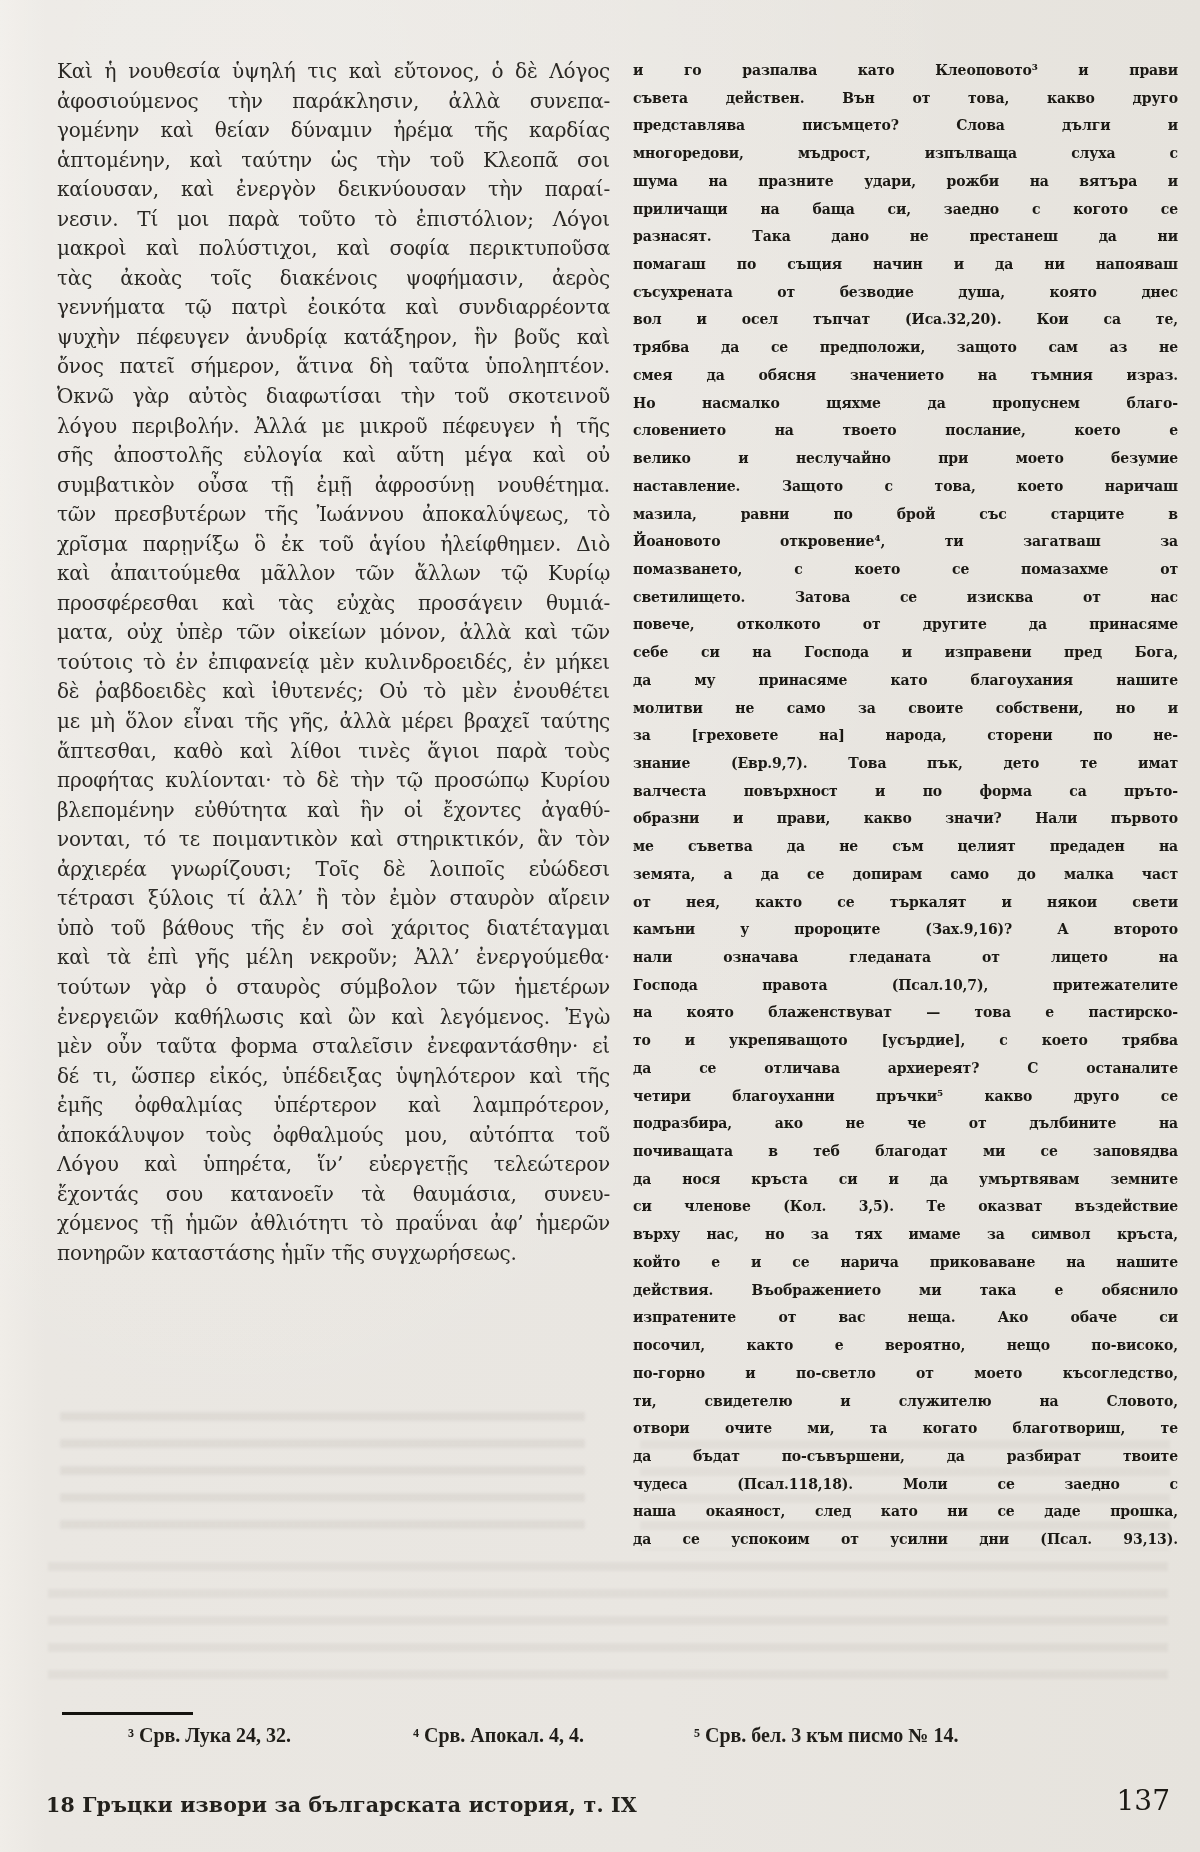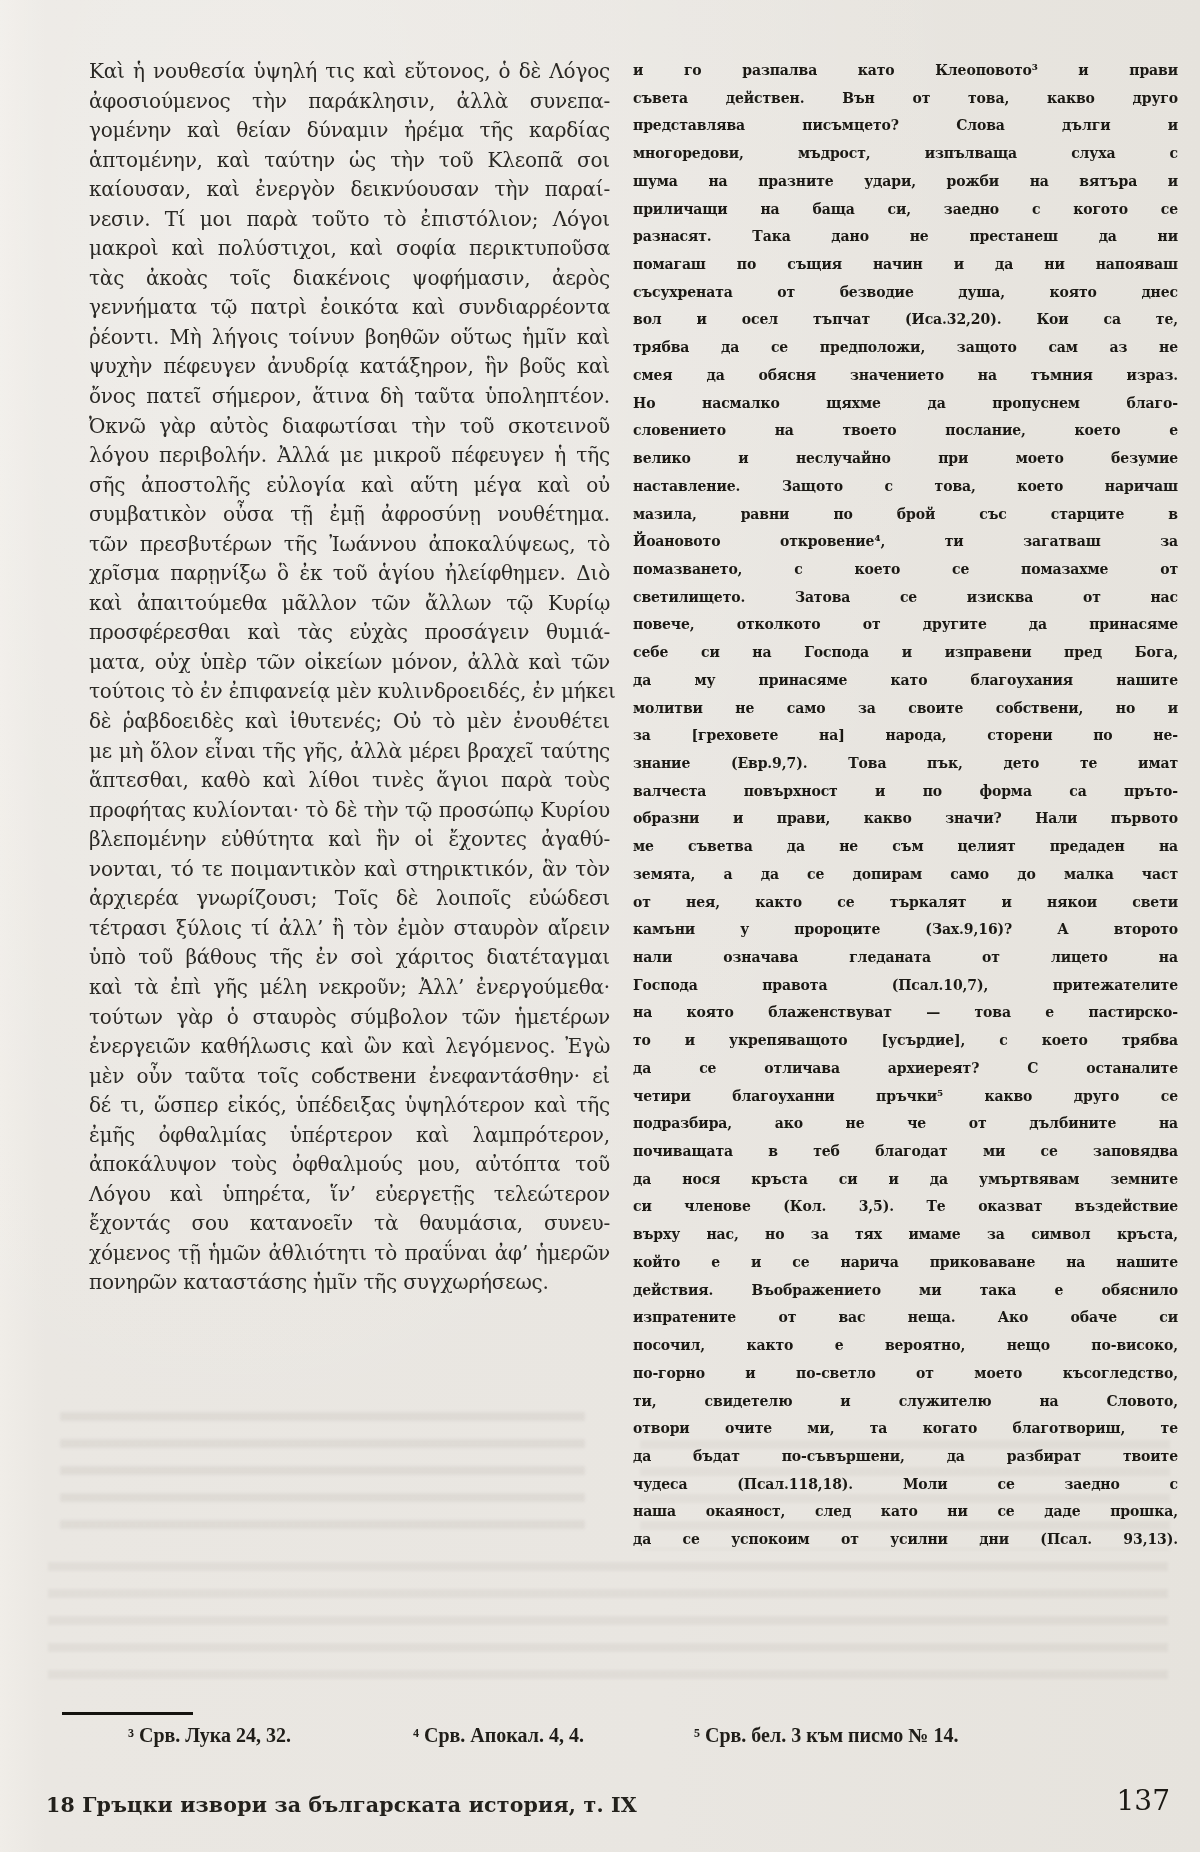--- a/index.html
+++ b/index.html
@@ -19,21 +19,21 @@
   .col{position:absolute;top:57px;}
   .col-left{left:57px;width:553px;font-size:20px;color:#2b2925;}
   .col-right{left:633px;width:545px;font-size:14px;font-weight:700;color:#1b1914;}
   .tline{
     text-align:justify;
     -moz-text-align-last:justify;
     text-align-last:justify;
     white-space:nowrap;
     overflow:visible;
   }
-  .col-left .tline{line-height:29.55px;letter-spacing:-0.2px;margin-left:32px;}
+  .col-left .tline{line-height:29.55px;letter-spacing:-0.2px;}
   .col-right .tline{line-height:27.72px;letter-spacing:-0.1px;}
   .col-left .tline:last-child{text-align-last:left;}
   
   .bleed{
     position:absolute;
     background:repeating-linear-gradient(
       180deg,
       rgba(132,126,116,0.20) 0px, rgba(132,126,116,0.20) 9px,
       rgba(132,126,116,0.0) 9px, rgba(132,126,116,0.0) 27px);
     filter:blur(1.6px);
@@ -62,21 +62,20 @@
   <div class="col col-left">
       <div class="tline">Καὶ ἡ νουθεσία ὑψηλή τις καὶ εὔτονος, ὁ δὲ Λόγος</div>
       <div class="tline">ἀφοσιούμενος τὴν παράκλησιν, ἀλλὰ συνεπα-</div>
       <div class="tline">γομένην καὶ θείαν δύναμιν ἠρέμα τῆς καρδίας</div>
       <div class="tline">ἁπτομένην, καὶ ταύτην ὡς τὴν τοῦ Κλεοπᾶ σοι</div>
       <div class="tline">καίουσαν, καὶ ἐνεργὸν δεικνύουσαν τὴν παραί-</div>
       <div class="tline">νεσιν. Τί μοι παρὰ τοῦτο τὸ ἐπιστόλιον; Λόγοι</div>
       <div class="tline">μακροὶ καὶ πολύστιχοι, καὶ σοφία περικτυποῦσα</div>
       <div class="tline">τὰς ἀκοὰς τοῖς διακένοις ψοφήμασιν, ἀερὸς</div>
       <div class="tline">γεννήματα τῷ πατρὶ ἐοικότα καὶ συνδιαρρέοντα</div>
-      <div class="tline">ῥέοντι. Μὴ λήγοις τοίνυν βοηθῶν οὕτως ἡμῖν καὶ</div>
       <div class="tline">ψυχὴν πέφευγεν ἀνυδρίᾳ κατάξηρον, ἣν βοῦς καὶ</div>
       <div class="tline">ὄνος πατεῖ σήμερον, ἅτινα δὴ ταῦτα ὑποληπτέον.</div>
       <div class="tline">Ὀκνῶ γὰρ αὐτὸς διαφωτίσαι τὴν τοῦ σκοτεινοῦ</div>
       <div class="tline">λόγου περιβολήν. Ἀλλά με μικροῦ πέφευγεν ἡ τῆς</div>
       <div class="tline">σῆς ἀποστολῆς εὐλογία καὶ αὕτη μέγα καὶ οὐ</div>
       <div class="tline">συμβατικὸν οὖσα τῇ ἐμῇ ἀφροσύνῃ νουθέτημα.</div>
       <div class="tline">τῶν πρεσβυτέρων τῆς Ἰωάννου ἀποκαλύψεως, τὸ</div>
       <div class="tline">χρῖσμα παρῃνίξω ὃ ἐκ τοῦ ἁγίου ἠλείφθημεν. Διὸ</div>
       <div class="tline">καὶ ἀπαιτούμεθα μᾶλλον τῶν ἄλλων τῷ Κυρίῳ</div>
       <div class="tline">προσφέρεσθαι καὶ τὰς εὐχὰς προσάγειν θυμιά-</div>
@@ -87,21 +86,21 @@
       <div class="tline">ἅπτεσθαι, καθὸ καὶ λίθοι τινὲς ἅγιοι παρὰ τοὺς</div>
       <div class="tline">προφήτας κυλίονται· τὸ δὲ τὴν τῷ προσώπῳ Κυρίου</div>
       <div class="tline">βλεπομένην εὐθύτητα καὶ ἣν οἱ ἔχοντες ἀγαθύ-</div>
       <div class="tline">νονται, τό τε ποιμαντικὸν καὶ στηρικτικόν, ἃν τὸν</div>
       <div class="tline">ἀρχιερέα γνωρίζουσι; Τοῖς δὲ λοιποῖς εὐώδεσι</div>
       <div class="tline">τέτρασι ξύλοις τί ἀλλ’ ἢ τὸν ἐμὸν σταυρὸν αἴρειν</div>
       <div class="tline">ὑπὸ τοῦ βάθους τῆς ἐν σοὶ χάριτος διατέταγμαι</div>
       <div class="tline">καὶ τὰ ἐπὶ γῆς μέλη νεκροῦν; Ἀλλ’ ἐνεργούμεθα·</div>
       <div class="tline">τούτων γὰρ ὁ σταυρὸς σύμβολον τῶν ἡμετέρων</div>
       <div class="tline">ἐνεργειῶν καθήλωσις καὶ ὢν καὶ λεγόμενος. Ἐγὼ</div>
-      <div class="tline">μὲν οὖν ταῦτα τοῖς собствени ἐνεφαντάσθην· εἰ</div>
+      <div class="tline">μὲν οὖν ταῦτα форма σταλεῖσιν ἐνεφαντάσθην· εἰ</div>
       <div class="tline">δέ τι, ὥσπερ εἰκός, ὑπέδειξας ὑψηλότερον καὶ τῆς</div>
       <div class="tline">ἐμῆς ὀφθαλμίας ὑπέρτερον καὶ λαμπρότερον,</div>
       <div class="tline">ἀποκάλυψον τοὺς ὀφθαλμούς μου, αὐτόπτα τοῦ</div>
       <div class="tline">Λόγου καὶ ὑπηρέτα, ἵν’ εὐεργετῇς τελεώτερον</div>
       <div class="tline">ἔχοντάς σου κατανοεῖν τὰ θαυμάσια, συνευ-</div>
       <div class="tline">χόμενος τῇ ἡμῶν ἀθλιότητι τὸ πραΰναι ἀφ’ ἡμερῶν</div>
       <div class="tline">πονηρῶν καταστάσης ἡμῖν τῆς συγχωρήσεως.</div>
     </div>
 
   <div class="col col-right">

